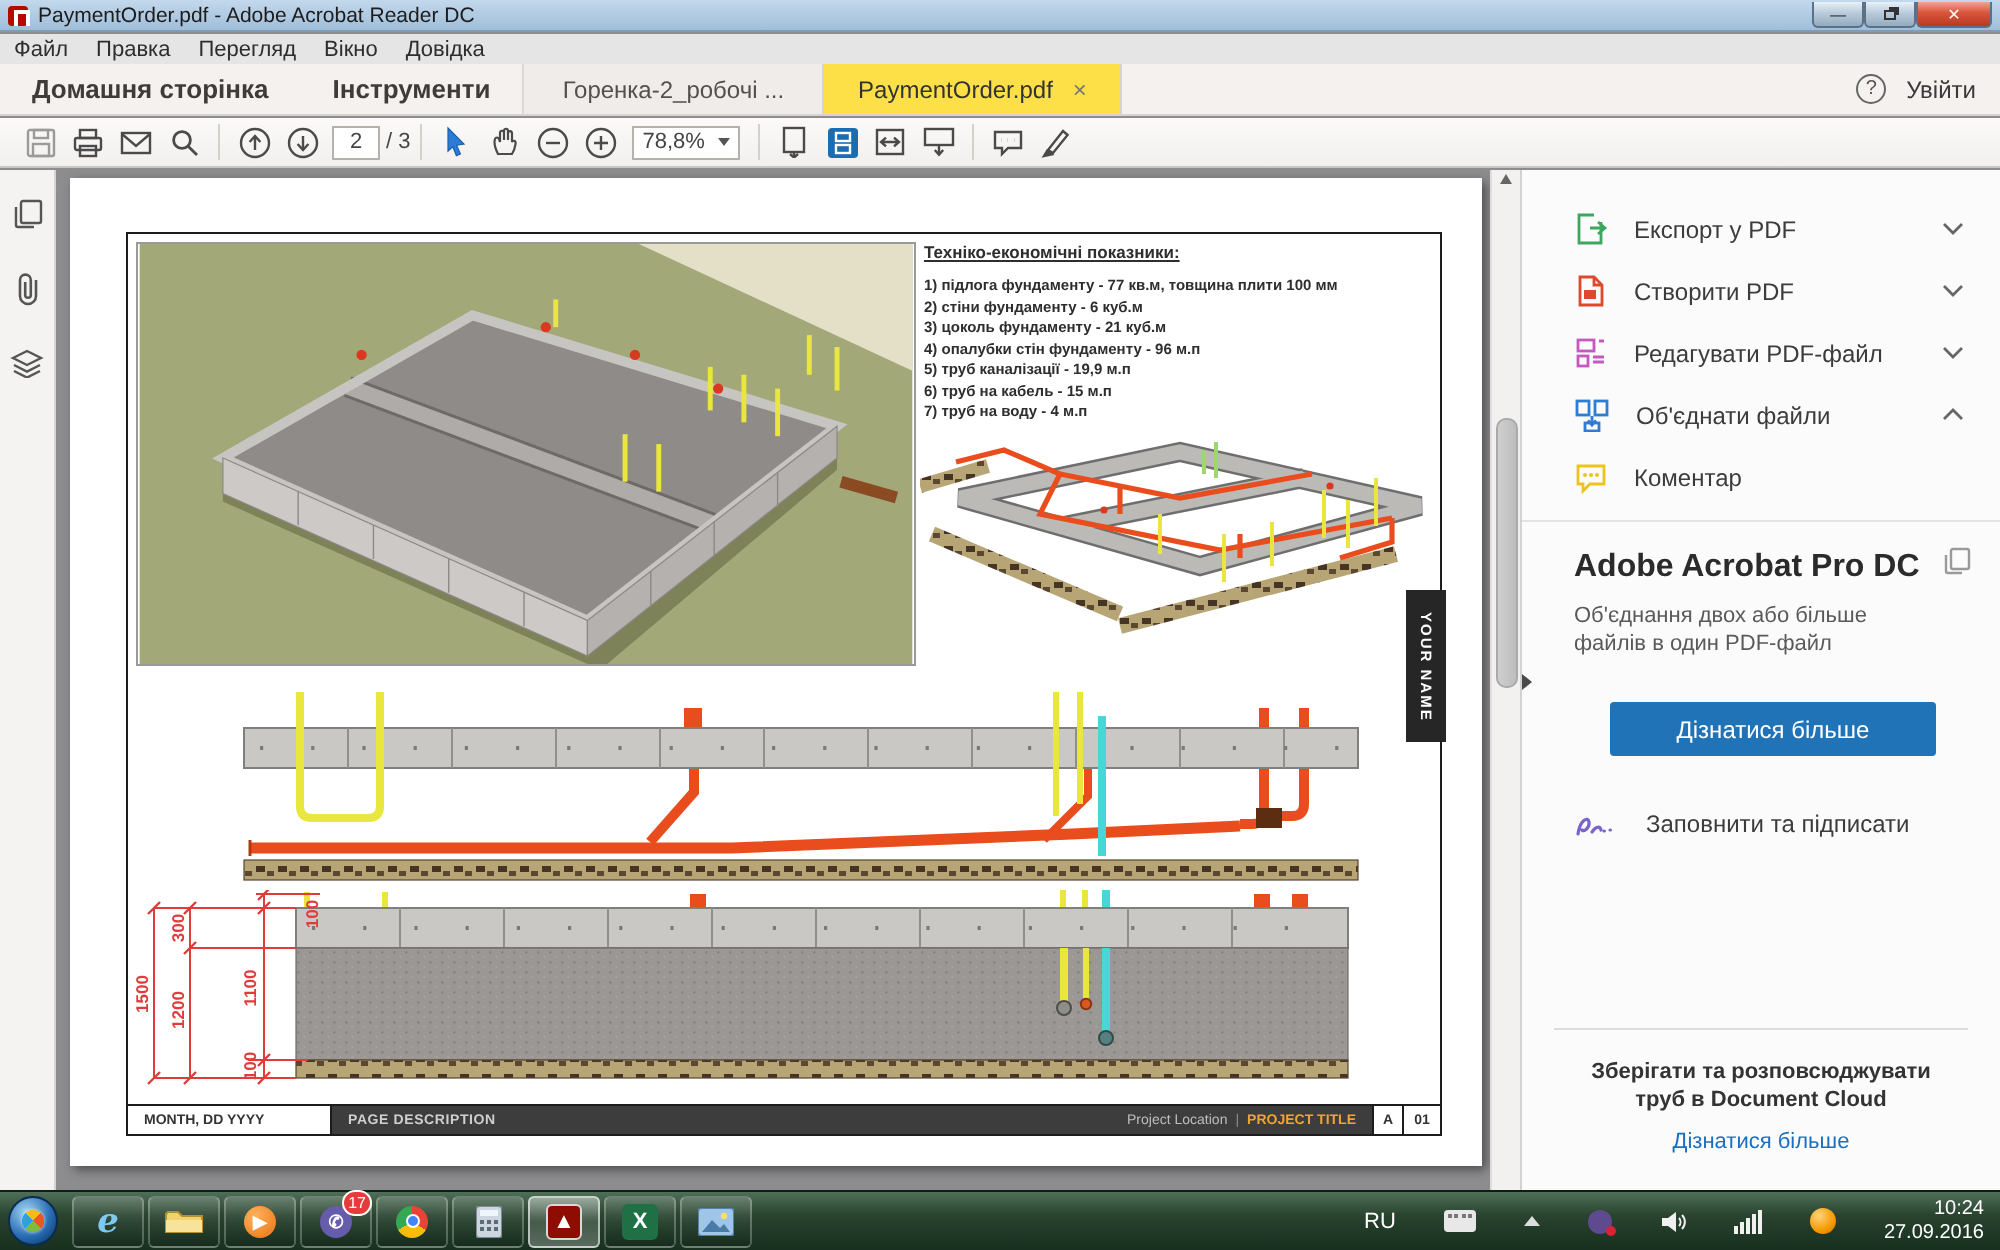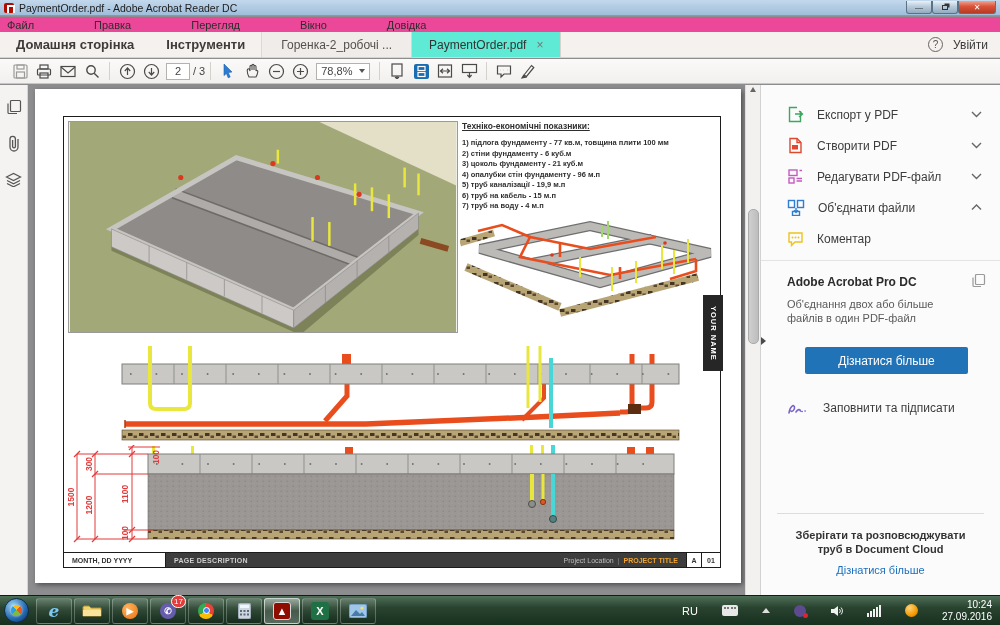--- a/index.html
+++ b/index.html
@@ -16,31 +16,31 @@
   .titlebar .appico::after { content:""; position:absolute; left:3px; top:2px; width:4px; height:6px;
     border-left:2px solid #fff; border-right:2px solid #fff; border-top:2px solid #fff; }
   .winctl { margin-left:auto; display:flex; margin-right:4px; }
   .winctl .wbtn { width:26px; height:13px; border:1px solid #5a7186; border-top:none;
     border-radius:0 0 3px 3px; background:linear-gradient(#e8f1f8,#b9cbdb 45%,#93abc0);
     display:flex; align-items:center; justify-content:center; font-size:8px; color:#2b2b2b; }
   .winctl .wbtn.close { width:38px; background:linear-gradient(#f2a490,#d9543a 45%,#b83a22); color:#fff; }
   .winctl .restore-glyph { width:6px; height:5px; border:1px solid #333; box-shadow:2px -2px 0 -0.5px #333; }
 
   
-  .menubar { position:absolute; left:0; top:17px; width:1000px; height:15px; background:#ec4899;
-    display:flex; align-items:center; font-size:11px; color:#2d2d2d;gap:46px; }
+  .menubar { position:absolute; left:0; top:17px; width:1000px; height:15px; background:#e5e5e5;
+    display:flex; align-items:center; font-size:11px; color:#2d2d2d; }
   .menubar span { padding:0 7px; }
 
   
   .tabbar { position:absolute; left:0; top:32px; width:1000px; height:26px; background:#f4f1ee;
     border-bottom:1px solid #d7d3cf; display:flex; align-items:stretch; font-size:13px; color:#3a3a3a; }
   .tab-static { display:flex; align-items:center; padding:0 16px; font-weight:bold; color:#3f3b38; }
   .tab-doc { display:flex; align-items:center; padding:0 14px; font-size:12px; color:#55504c;
     border-left:1px solid #ddd8d4; background:#efecea; min-width:150px; justify-content:center; }
-  .tab-doc.active { background:#5eead4; border-left:1px solid #d7d3cf; border-right:1px solid #d7d3cf; color:#333; }
+  .tab-doc.active { background:#fde047; border-left:1px solid #d7d3cf; border-right:1px solid #d7d3cf; color:#333; }
   .tab-doc .close-x { margin-left:10px; font-size:12px; color:#777; }
   .tabbar-right { margin-left:auto; display:flex; align-items:center; padding-right:12px; font-size:12px; color:#3a3a3a; }
   .help-circle { width:15px; height:15px; border:1px solid #666; border-radius:50%; display:flex;
     align-items:center; justify-content:center; font-size:10px; color:#555; margin-right:10px; }
 
   
   .toolbar { position:absolute; left:0; top:59px; width:1000px; height:25px;
     background:linear-gradient(#fbfaf9,#f2f0ee); border-bottom:1px solid #c9c5c1;
     display:flex; align-items:center; padding-left:8px; font-size:11px; color:#444; }
   .ticon { width:24px; height:20px; display:flex; align-items:center; justify-content:center; flex:none; }
@@ -95,21 +95,21 @@
   .sf-box.sheetno { width:19px; }
 
   
   .rpanel { position:absolute; left:760px; top:0; width:240px; height:510px; background:#fbfbfb;
     border-left:1px solid #d2d2d2; font-size:12px; color:#3c3c3c; }
   .rp-row { display:flex; align-items:center; height:31px; padding-left:26px; }
   .rp-row .rp-label { margin-left:13px; }
   .rp-chev { margin-left:auto; margin-right:18px; }
   .rp-divider { height:1px; background:#e3e3e3; margin:6px 0 0 0; }
   .rp-promo { padding:14px 18px 0 26px; position:relative; }
-  .rp-promo h3 { font-size:12px; color:#2b2b2b; margin-bottom:8px; }
+  .rp-promo h3 { font-size:16px; color:#2b2b2b; margin-bottom:8px; }
   .rp-promo p { font-size:11px; color:#5a5a5a; line-height:14px; width:180px; }
   .rp-copyico { position:absolute; right:14px; top:12px; }
   .rp-btn { margin:22px 14px 0 18px; height:27px; background:#2173b8; color:#fff; font-size:12px;
     display:flex; align-items:center; justify-content:center; border-radius:2px; }
   .rp-fillsign { display:flex; align-items:center; margin:26px 0 0 26px; }
   .rp-fillsign span { margin-left:12px; }
   .rp-cloud { position:absolute; left:0; bottom:18px; width:100%; text-align:center; }
   .rp-cloud .cl-div { height:1px; background:#dcdcdc; margin:0 16px 14px 16px; }
   .rp-cloud .cl-head { font-size:11px; font-weight:bold; color:#333; line-height:14px; padding:0 30px; }
   .rp-cloud .cl-link { display:inline-block; margin-top:8px; font-size:11px; color:#1a6fbf; }

